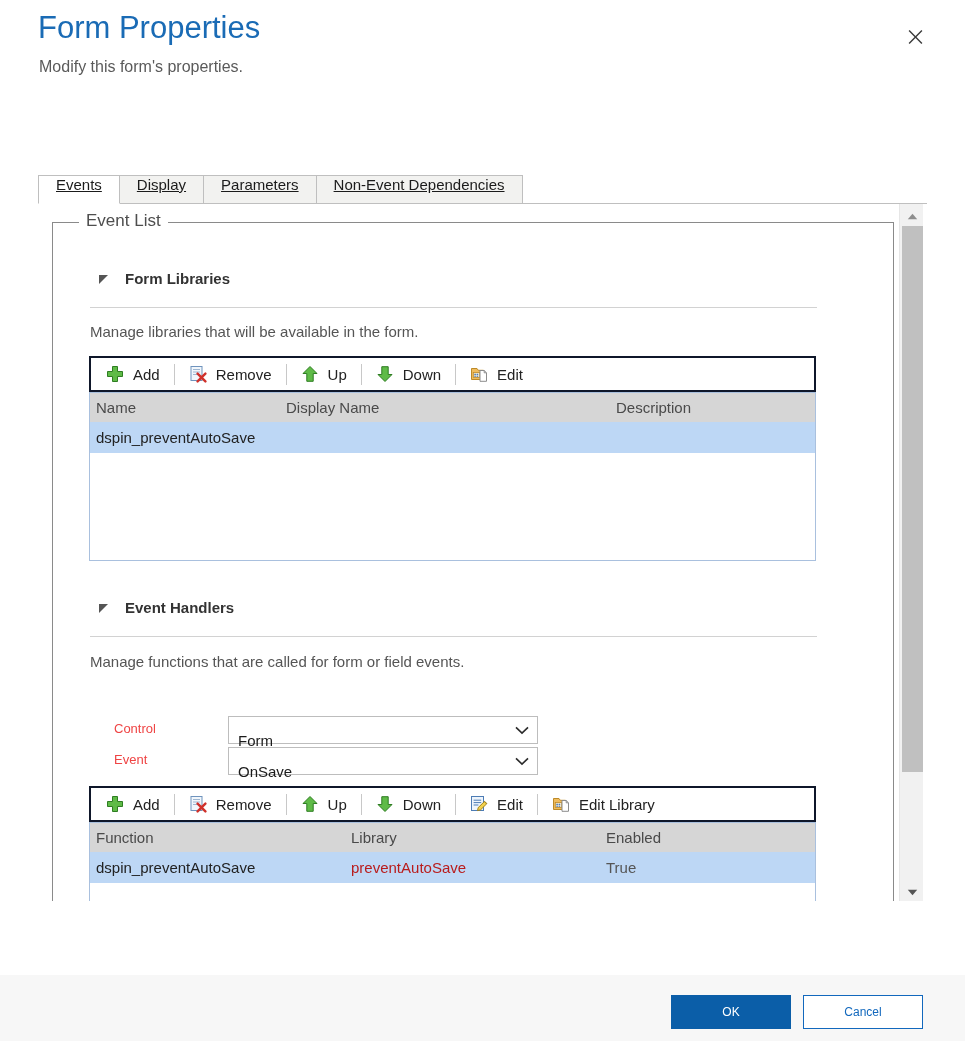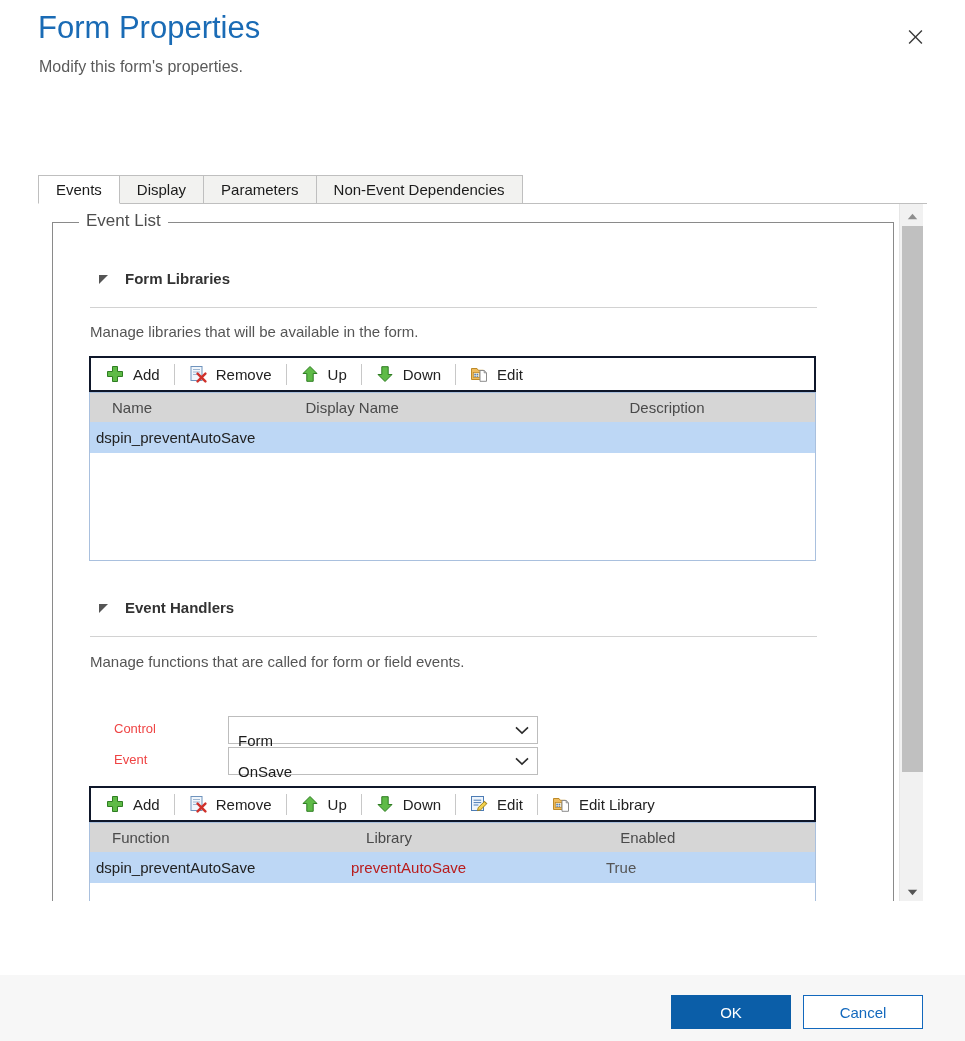--- a/index.html
+++ b/index.html
@@ -62,30 +62,31 @@
     border-bottom: 1px solid #bfbfbf;
     display: flex;
     align-items: flex-end;
     box-sizing: border-box;
   }
   .tab {
     height: 28px;
     box-sizing: border-box;
     padding: 0 17px;
     display: flex;
-    align-items: center;
+    align-items: flex-start;
     font-size: 15px;
     color: #1b1b1b;
     border: 1px solid #bfbfbf;
     border-bottom: none;
     background: #f2f2f0;
     margin-right: -1px;
     cursor: pointer;
     position: relative;
     white-space: nowrap;
+    text-decoration: underline;
   }
   .tab.selected {
     background: #ffffff;
     z-index: 3;
     margin-bottom: -1px;
     height: 29px;
     border-bottom: 1px solid #ffffff;
   }
 
   
@@ -200,21 +201,20 @@
     align-items: center;
     box-sizing: border-box;
   }
   .grid-head .cell {
     font-size: 15px;
     color: #4a4a4a;
     padding-left: 6px;
     box-sizing: border-box;
     white-space: nowrap;
     overflow: hidden;
-    margin-left: 16px;
   }
   .grid-row {
     display: flex;
     height: 31px;
     align-items: center;
     box-sizing: border-box;
   }
   .grid-row.selected { background: #bdd7f5; }
   .grid-row .cell {
     font-size: 15px;
@@ -292,21 +292,21 @@
     left: 0; top: 975px;
     width: 965px;
     height: 66px;
     background: #f7f7f7;
   }
   .footer-btn {
     position: absolute;
     top: 20px;
     height: 34px;
     box-sizing: border-box;
-    font-size: 15px;
+    font-size: 12px;
     font-family: "Liberation Sans", sans-serif;
     display: flex;
     align-items: center;
     justify-content: center;
     cursor: pointer;
   }
   #ok-button {
     left: 671px;
     width: 120px;
     background: #0b5ea8;

